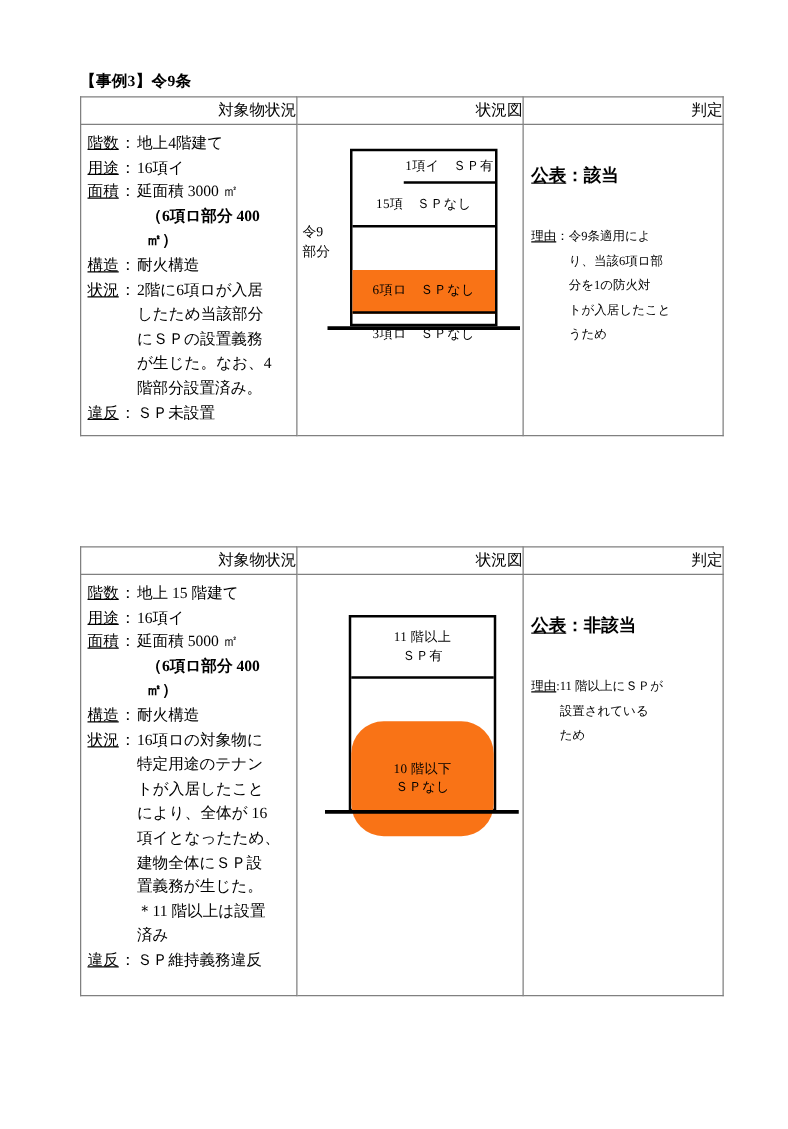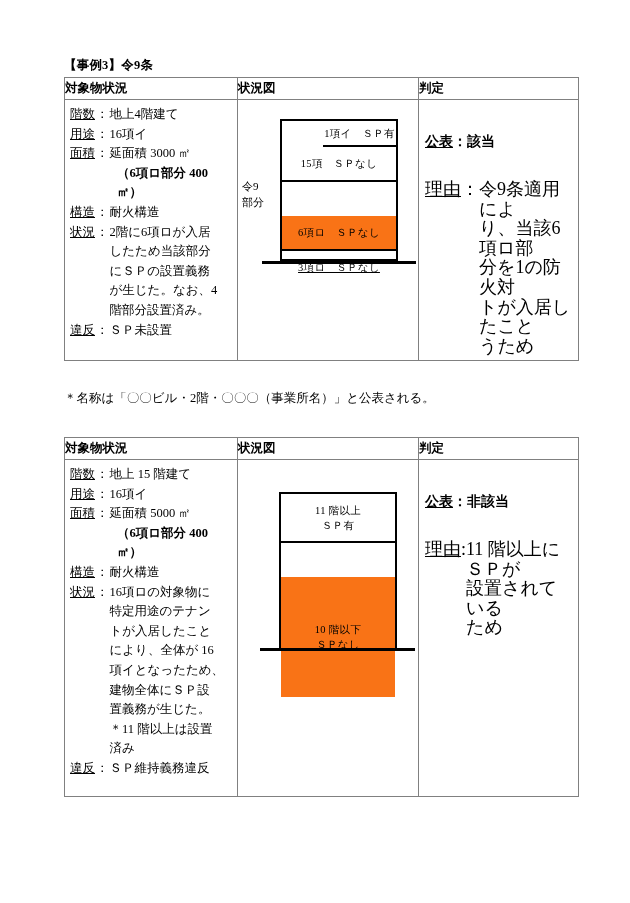--- a/index.html
+++ b/index.html
@@ -45,25 +45,25 @@
     background: #ffffff;
   }
   table.case-table th,
   table.case-table td {
     border: 1px solid #808080;
     padding: 0;
     vertical-align: top;
     background: #ffffff;
   }
   table.case-table th {
-    font-weight: bold;
+    font-weight: normal;
     font-size: 12.5px;
     line-height: 21px;
     height: 21px;
-    text-align: left;
+    text-align: right;
     vertical-align: middle;
   }
   col.c-status  { width: 173px; }
   col.c-diagram { width: 181px; }
   col.c-judge   { width: 160px; }
 
   
   .detail-list {
     padding: 5px 4px 4px 5px;
     font-size: 12.5px;
@@ -149,21 +149,21 @@
   }
   .judge-verdict .lbl {
     text-decoration: underline;
     text-underline-offset: 1px;
     font-weight: bold;
   }
   .judge-reason {
     margin-top: 28px;
     display: flex;
     align-items: flex-start;
-    font-size: 18px;
+    font-size: 10px;
     line-height: 19.6px;
   }
   .judge-reason .rlabel { flex: 0 0 auto; white-space: nowrap; }
   .judge-reason .rlabel .lbl {
     text-decoration: underline;
     text-underline-offset: 1px;
   }
   .judge-reason .rtext { flex: 1 1 auto; white-space: pre-line; }
 
   
@@ -246,21 +246,21 @@
             <div class="diagram-cell">
               <div class="diagram-wrap" style="height:248px;">
 
                 <div class="side-note" style="left:4px; top:78px; width:36px;">令9
 部分</div>
 
                 <div class="bld" style="left:42px; top:19px; width:118px; height:142px;">
                   <div class="floor" style="height:26px;margin-left:41px;">1項イ　ＳＰ有</div>
                   <div class="floor" style="height:35px;">15項　ＳＰなし</div>
                   <div class="floor shaded" style="height:35px;">6項ロ　ＳＰなし</div>
-                  <div class="floor" style="height:33px;text-decoration:underline;">3項ロ　ＳＰなし</div>
+                  <div class="floor" style="height:33px;">3項ロ　ＳＰなし</div>
                 </div>
 
                 <div class="ground" style="left:24px; top:161px; width:154px;"></div>
               </div>
             </div>
           </td>
 
           <td>
             <div class="judge-body">
               <div class="judge-verdict"><span class="lbl">公表</span><span>：</span><span>該当</span></div>
@@ -273,21 +273,20 @@
 うため</span>
               </div>
             </div>
           </td>
 
         </tr>
       </tbody>
     </table>
   </section>
 
-  <p id="footnote">＊名称は「〇〇ビル・2階・〇〇〇（事業所名）」と公表される。</p>
 
   <section class="case-block" id="case-4">
 
     <table class="case-table">
       <colgroup>
         <col class="c-status">
           <col class="c-diagram">
           <col class="c-judge">
       </colgroup>
       <thead>
@@ -345,21 +344,21 @@
             </div>
           </td>
 
           <td>
             <div class="diagram-cell">
               <div class="diagram-wrap" style="height:336px;">
 
                 <div class="bld" style="left:41px; top:32px; width:118px; height:157px;">
                   <div class="floor" style="height:49px;">11 階以上
 ＳＰ有</div>
-                  <div class="floor shaded" style="height:120px;">10 階以下
+                  <div class="floor shaded" style="height:92px;border-radius:26px;">10 階以下
 ＳＰなし</div>
                 </div>
 
                 <div class="ground" style="left:22px; top:188px; width:155px;"></div>
               </div>
             </div>
           </td>
 
           <td>
             <div class="judge-body">

